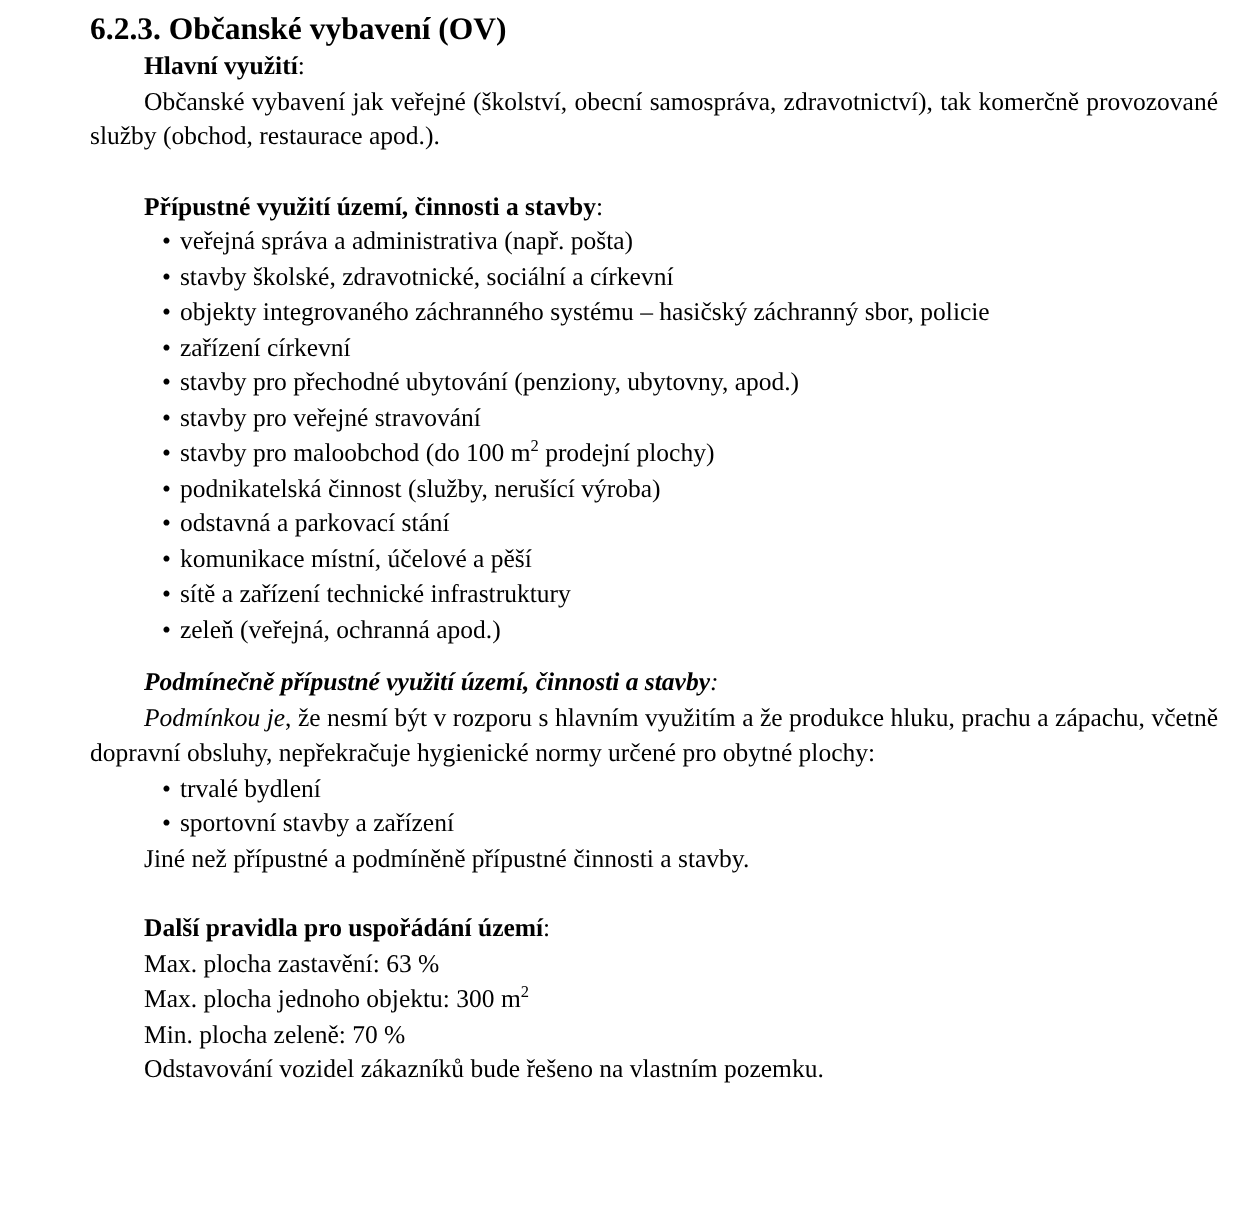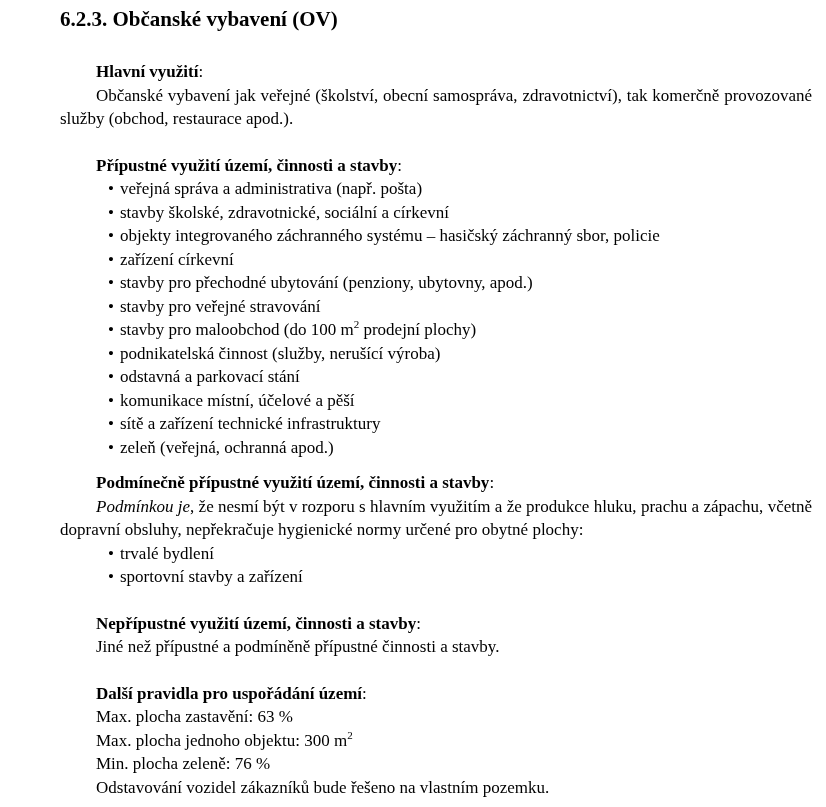--- a/index.html
+++ b/index.html
@@ -19,23 +19,23 @@
     margin: 0;
     font-size: 21px;
     line-height: 26px;
     font-weight: bold;
   }
   p { margin: 0; }
   .heading-line { margin-left: 36px; }
   .heading-line b { font-weight: bold; }
   .para-justify { text-align: justify; text-indent: 36px; }
   .line-indent { text-indent: 36px; }
-  .mt-block  { margin-top: 28px; }
+  .mt-block  { }
   .mt-line   { margin-top: 23px; }
-  .mt-small  { margin-top: 12px; }
+  .mt-small  { margin-top: 12px; font-style: italic; }
   ul.bullets { list-style: none; margin: 0; padding: 0 0 0 48px; }
   ul.bullets li { margin: 0; }
   .bullet-marker { margin-right: 6px; }
   sup { font-size: 11px; line-height: 0; }
   i { font-style: italic; }
 </style>
 </head>
 <body>
 
 <div class="page">
@@ -68,25 +68,24 @@
   <section>
     <p class="heading-line mt-small"><b>Podmínečně přípustné využití území, činnosti a stavby</b><span>:</span></p>
     <p class="para-justify"><i>Podmínkou je</i><span>, že nesmí být v rozporu s hlavním využitím a že produkce hluku, prachu a zápachu, včetně dopravní obsluhy, nepřekračuje hygienické normy určené pro obytné plochy:</span></p>
     <ul class="bullets">
       <li><span class="bullet-marker">•</span><span>trvalé bydlení</span></li>
       <li><span class="bullet-marker">•</span><span>sportovní stavby a zařízení</span></li>
     </ul>
   </section>
 
   <section>
-    <p class="heading-line mt-line"><b>Nepřípustné využití území, činnosti a stavby</b><span>:</span></p>
     <p class="line-indent">Jiné než přípustné a podmíněně přípustné činnosti a stavby.</p>
   </section>
 
   <section>
     <p class="heading-line mt-line"><b>Další pravidla pro uspořádání území</b><span>:</span></p>
     <p class="line-indent">Max. plocha zastavění: 63 %</p>
     <p class="line-indent"><span>Max. plocha jednoho objektu: 300 m</span><sup>2</sup></p>
-    <p class="line-indent">Min. plocha zeleně: 76 %</p>
+    <p class="line-indent">Min. plocha zeleně: 70 %</p>
     <p class="line-indent">Odstavování vozidel zákazníků bude řešeno na vlastním pozemku.</p>
   </section>
 
 </div>
 
 </body></html>

